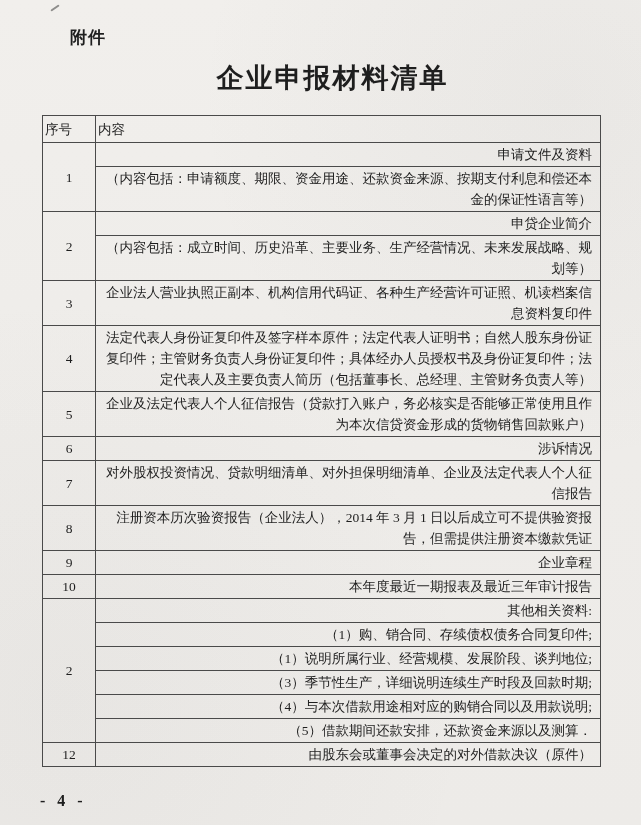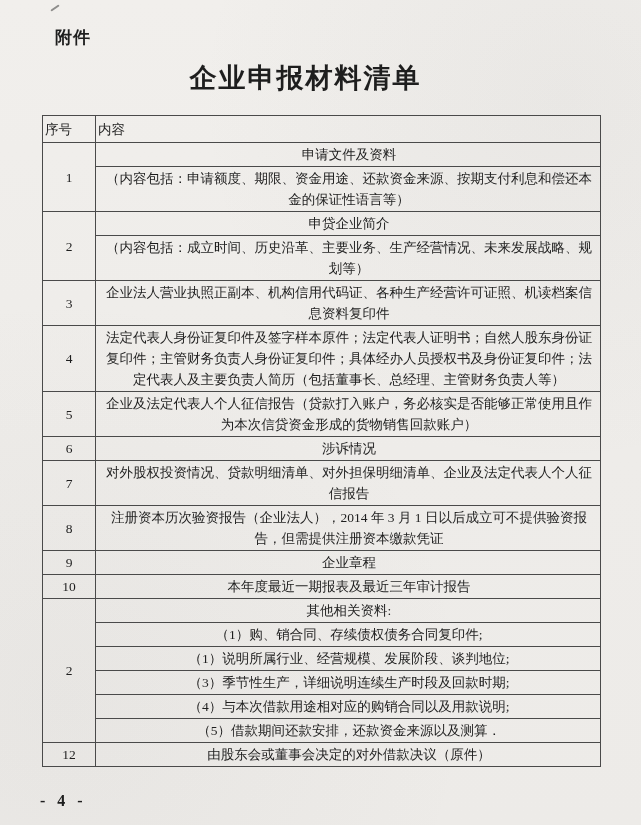--- a/index.html
+++ b/index.html
@@ -24,30 +24,30 @@
     left: 50px;
     top: 7px;
     width: 10px;
     height: 2px;
     background: rgba(60,60,60,0.55);
     transform: rotate(-35deg);
     border-radius: 1px;
   }
   .attachment-label {
     position: absolute;
-    left: 55px;
+    left: 70px;
     top: 26px;
     font-family: "Liberation Sans", "DejaVu Sans", sans-serif;
     font-weight: bold;
     font-size: 17px;
     letter-spacing: 1px;
   }
   .doc-title {
     position: absolute;
-    left: 26px;
+    left: 53px;
     top: 60px;
     width: 559px;
     margin: 0;
     text-align: center;
     font-size: 27px;
     font-weight: bold;
     letter-spacing: 2px;
   }
   table.materials {
     position: absolute;
@@ -70,21 +70,21 @@
     font-weight: normal;
     text-align: left;
     padding: 2px 2px;
     height: 22px;
   }
   td.no-cell {
     text-align: center;
     padding: 1px 2px;
   }
   td.content-cell {
-    text-align: center;
+    text-align: right;
     padding: 1px 8px 1px 10px;
   }
   .page-number {
     position: absolute;
     left: 40px;
     top: 792px;
     font-size: 16px;
     font-weight: bold;
     letter-spacing: 4px;
   }

